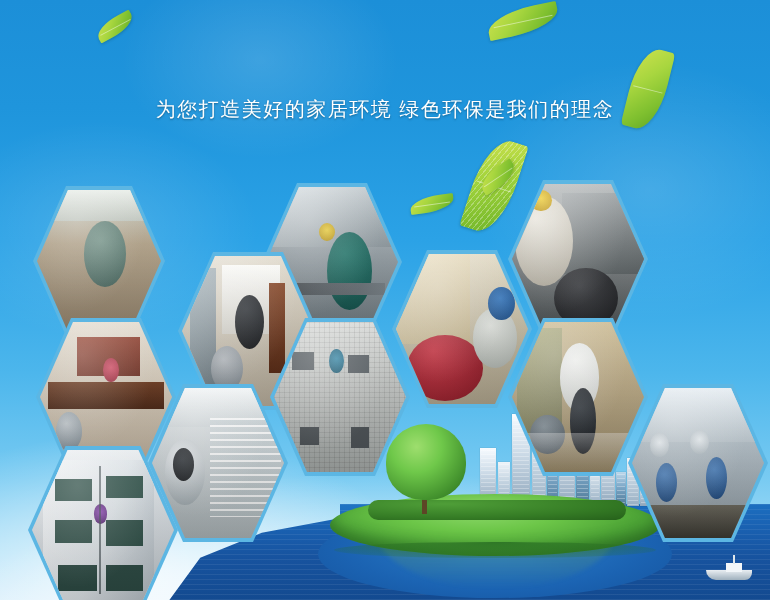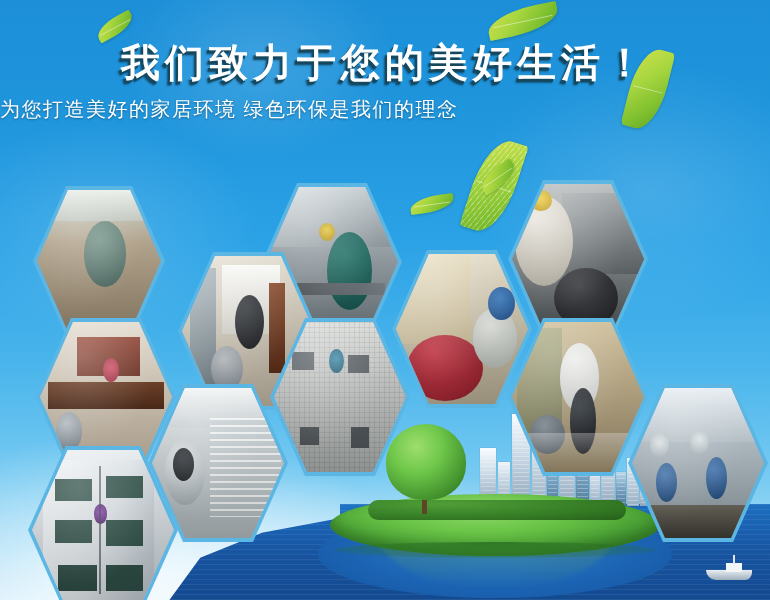--- a/index.html
+++ b/index.html
@@ -84,21 +84,21 @@
   .boat .mast{ position:absolute; bottom:16px; left:27px; width:2px; height:9px; background:#dfe7ec; }
 
   
   #headline{
     position:absolute; top:36px; left:0; width:770px; text-align:center;
     font-size:39px; font-weight:bold; color:#ffffff; letter-spacing:5px;
     text-shadow: -2px 3px 0 #15485e, -3px 4px 2px rgba(8,40,56,0.65);
     white-space:nowrap;
   }
   #subhead{
-    position:absolute; top:96px; left:0; width:770px; text-align:left;
+    position:absolute; top:96px; left:0; width:770px; text-align:center;
     font-size:20px; color:#ffffff; letter-spacing:1.5px; white-space:nowrap;
     text-shadow: 0 1px 2px rgba(10,55,80,0.55);
   }
 
   
   .leaf{ position:absolute; pointer-events:none; }
   .leaf .blade{
     width:100%; height:100%;
     background:linear-gradient(135deg,#cfe24e 0%, #a8d63f 38%, #7fc02f 72%, #5ea524 100%);
     border-radius:60% 8% 60% 8%;
@@ -135,21 +135,20 @@
 </style>
 </head>
 <body>
 
 <div id="banner">
 
   <div class="wisp" style="left:-60px;top:120px;width:320px;height:220px;"></div>
   <div class="wisp" style="left:470px;top:60px;width:360px;height:260px;"></div>
   <div class="wisp" style="left:120px;top:-40px;width:280px;height:200px;"></div>
 
-  <div id="headline">我们致力于您的美好生活！</div>
   <div id="subhead">为您打造美好的家居环境 绿色环保是我们的理念</div>
 
   <div id="leaf-layer">
       <div class="leaf thin" style="left: 95px; top: 18px; width: 40px; height: 17px; transform: rotate(-28deg);">
         <div class="blade">
           <div class="vein"></div>
         </div>
       </div>
       <div class="leaf thin" style="left: 487px; top: 8px; width: 72px; height: 26px; transform: rotate(-12deg);">
         <div class="blade">

